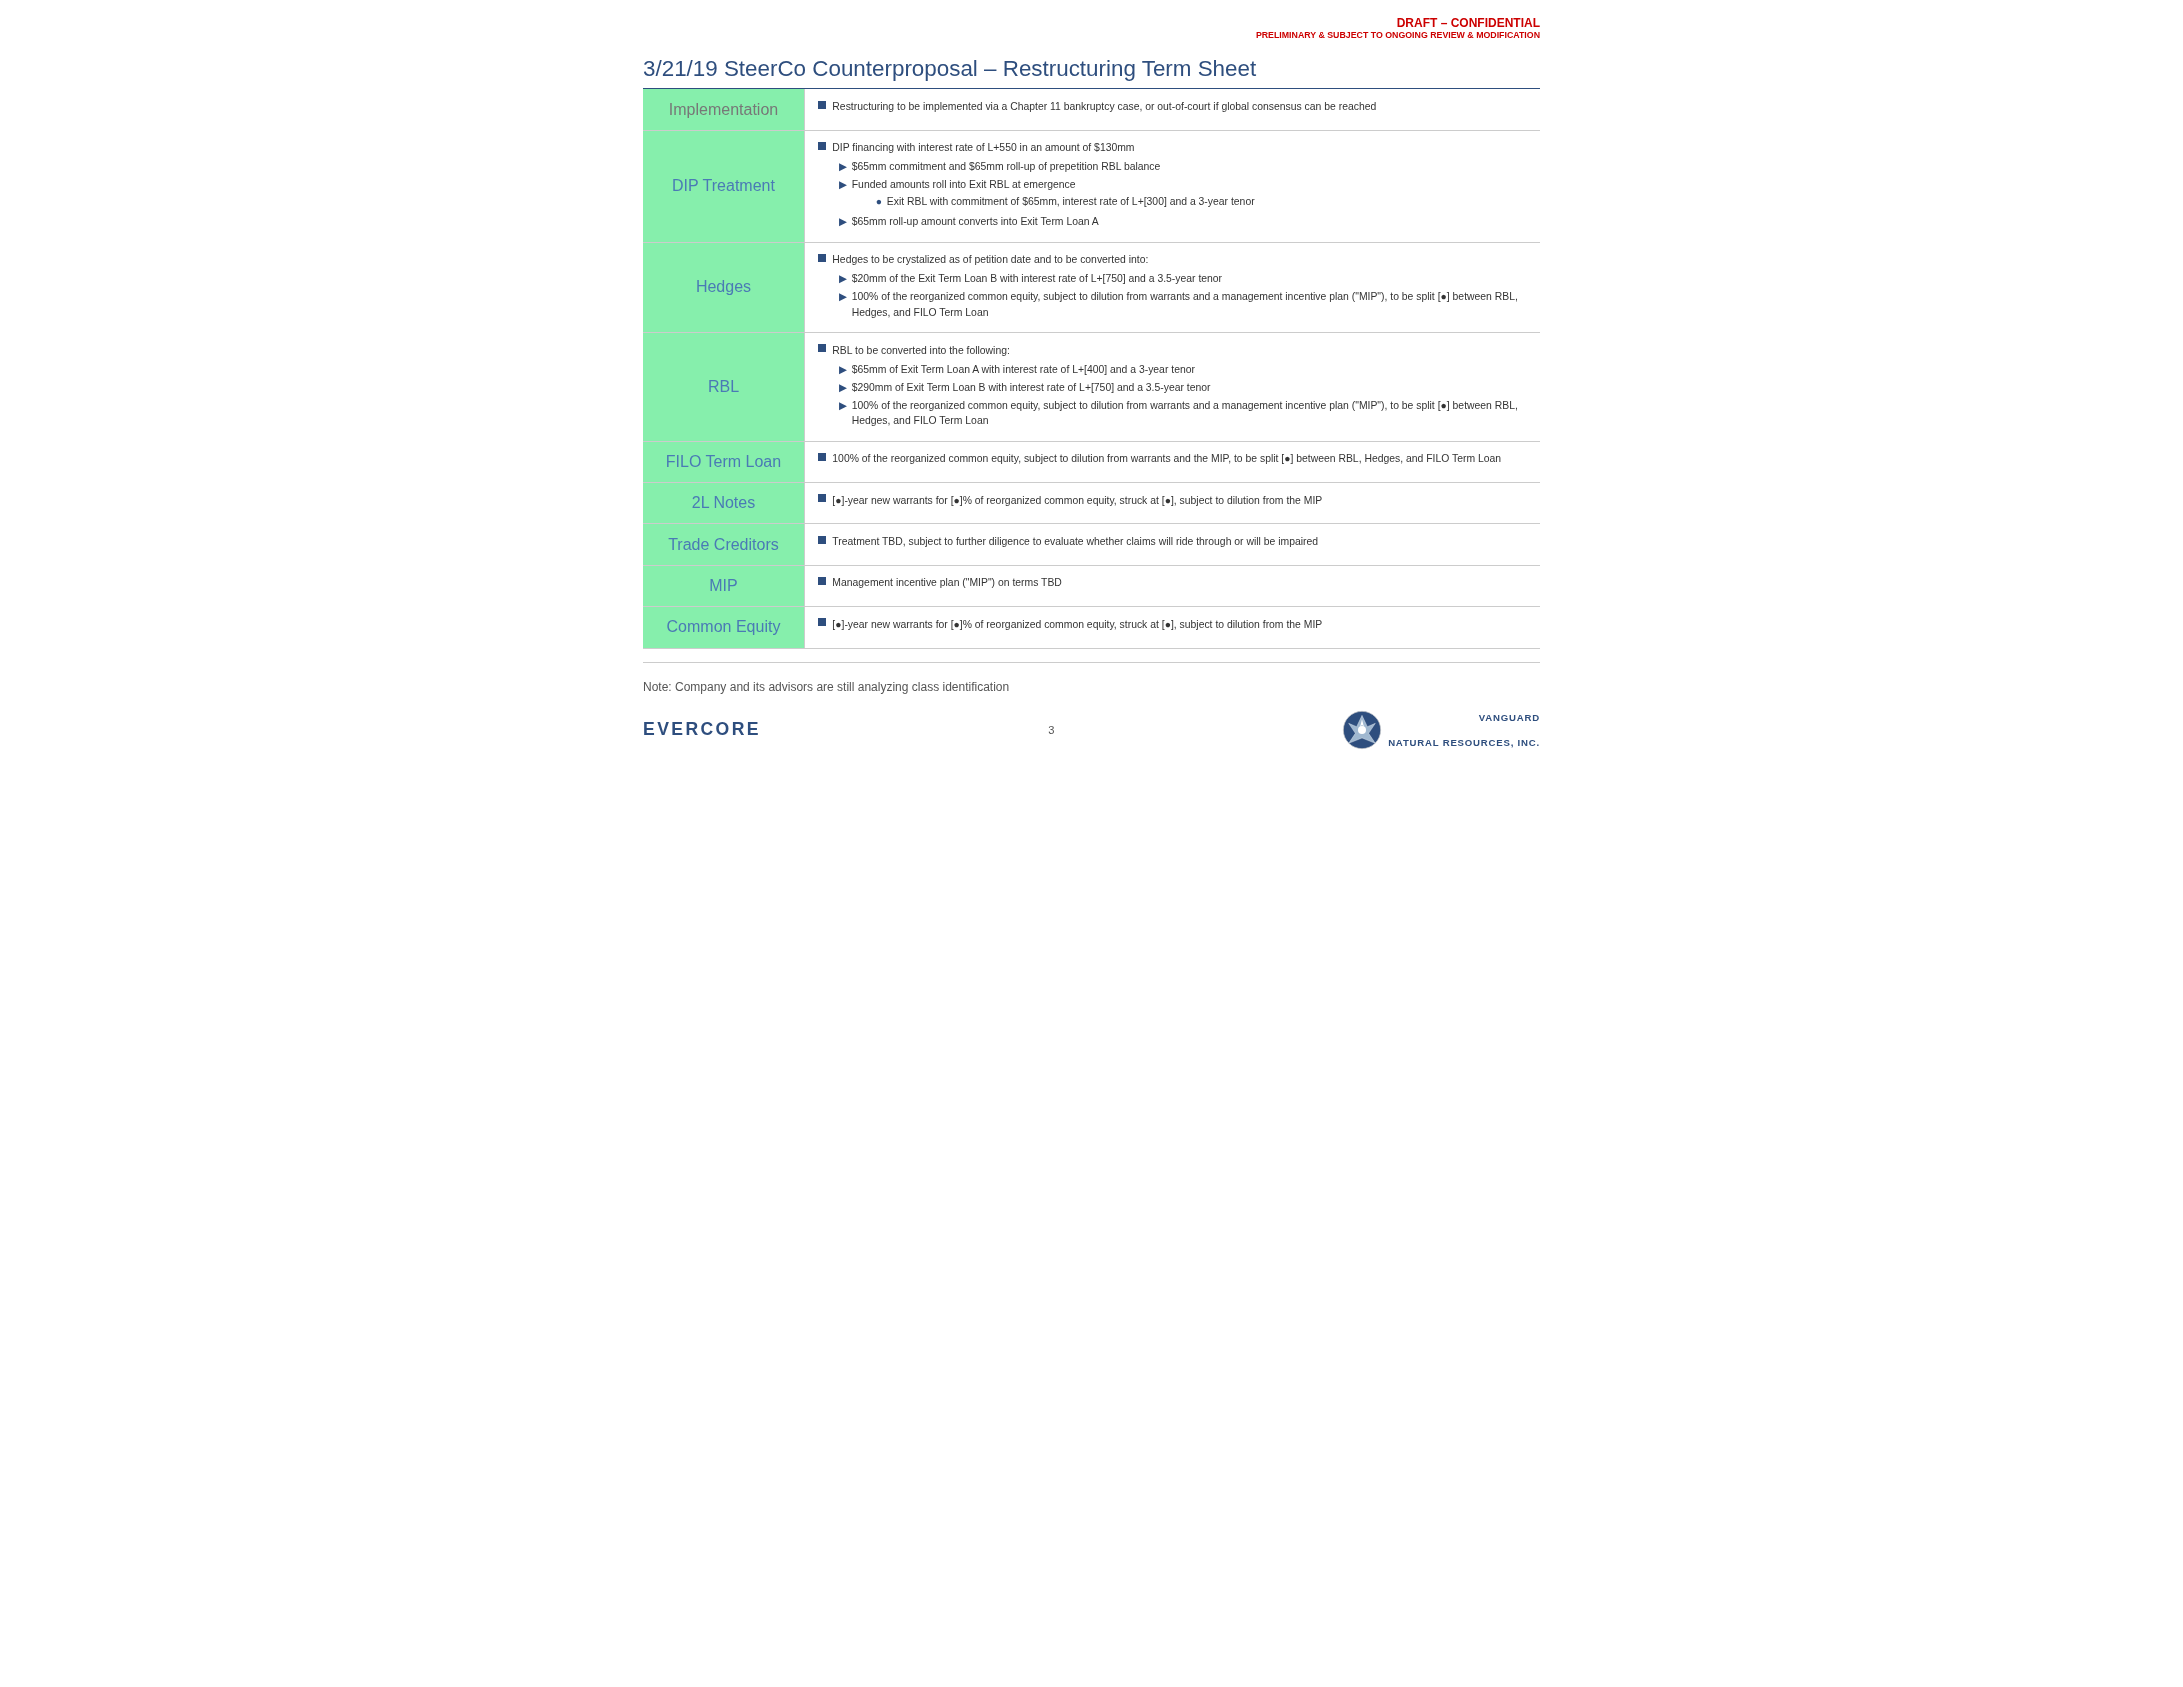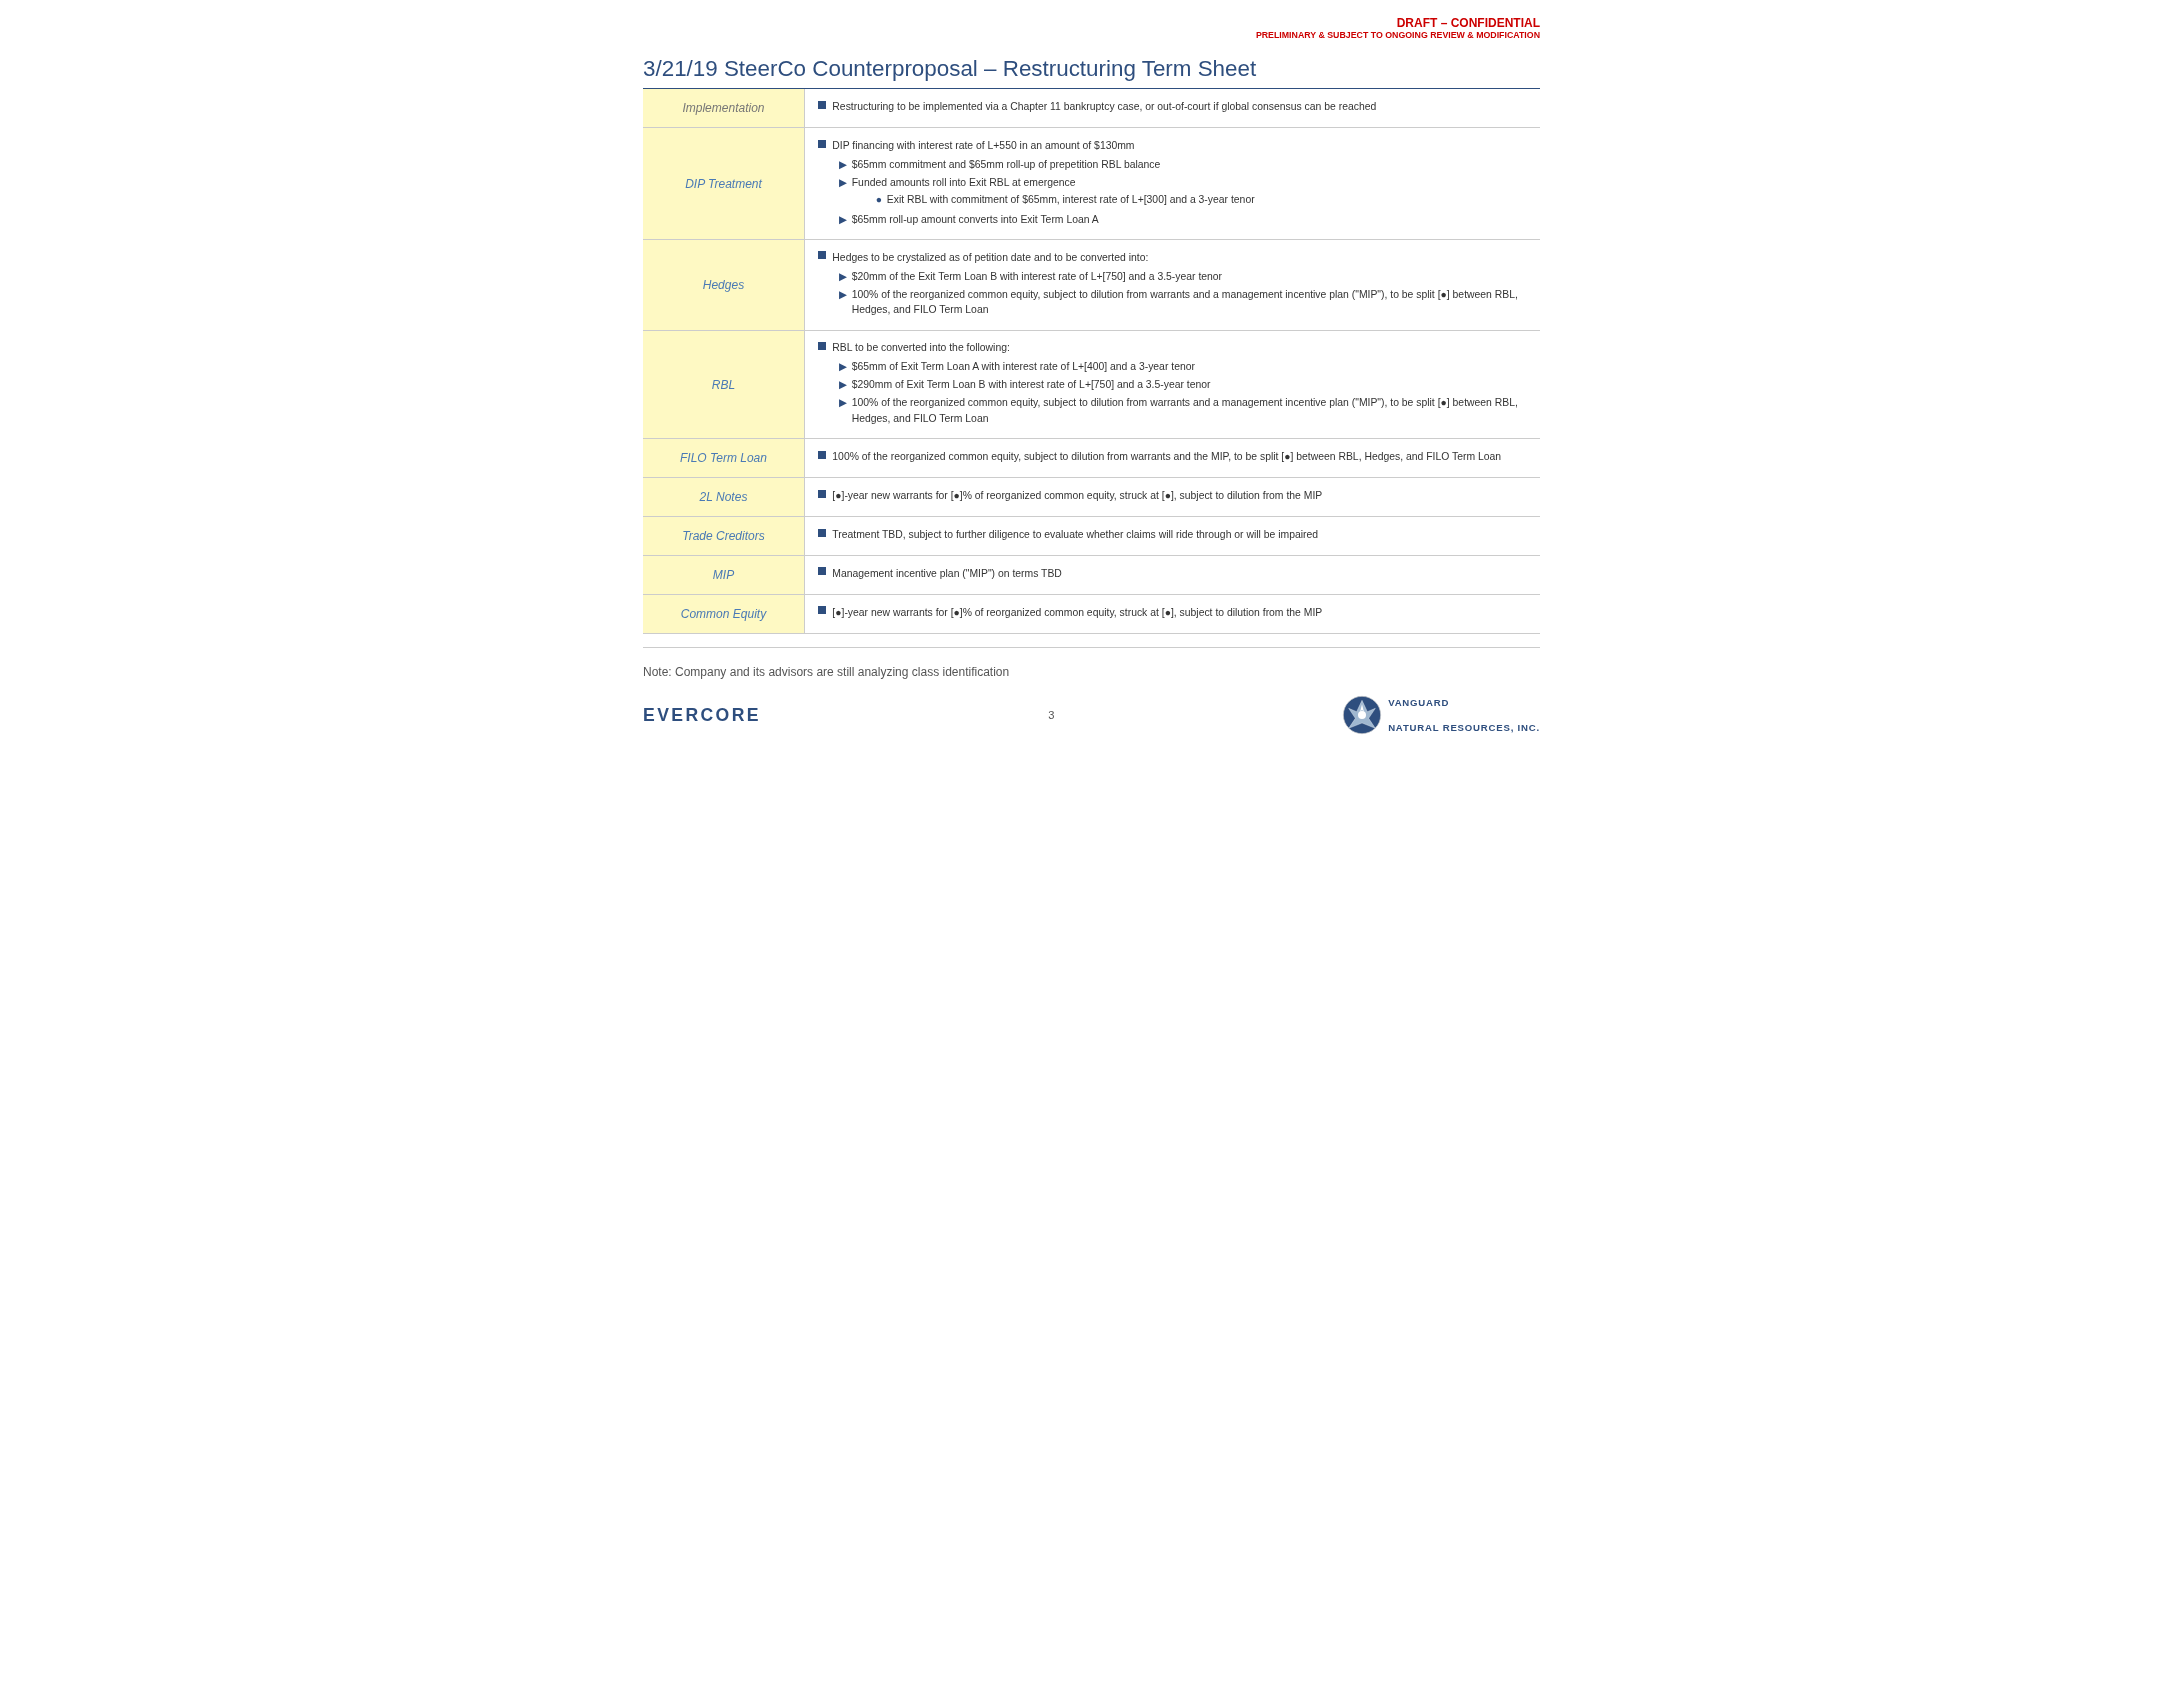--- a/index.html
+++ b/index.html
@@ -50,24 +50,23 @@
     tr {
       border-bottom: 0.8px solid #ccc;
     }
 
     td.label-cell {
       width: 18%;
       vertical-align: middle;
       text-align: center;
       padding: 11.2px 8px;
       color: #4a7ab5;
-      font-size: 12px;
-      background: #fef9c3;
+      font-size: 16px;
+      background: #86efac;
       border-right: 0.8px solid #ccc;
-      font-style: italic;
     }
 
     td.content-cell {
       padding: 9.6px 13px;
       font-size: 10.4px;
       color: #333;
       vertical-align: top;
       line-height: 1.5;
     }
 
@@ -131,20 +130,21 @@
       color: #555;
       border-top: 0.8px solid #ccc;
       padding-top: 17px;
     }
 
     .footer {
       display: flex;
       justify-content: space-between;
       align-items: center;
       margin-top: 16px;
+      text-align: right;
     }
 
     .footer-logo-evercore {
       font-size: 17.6px;
       font-variant: small-caps;
       letter-spacing: 2.4px;
       color: #2e4e7e;
       font-weight: bold;
       text-transform: uppercase;
     }

